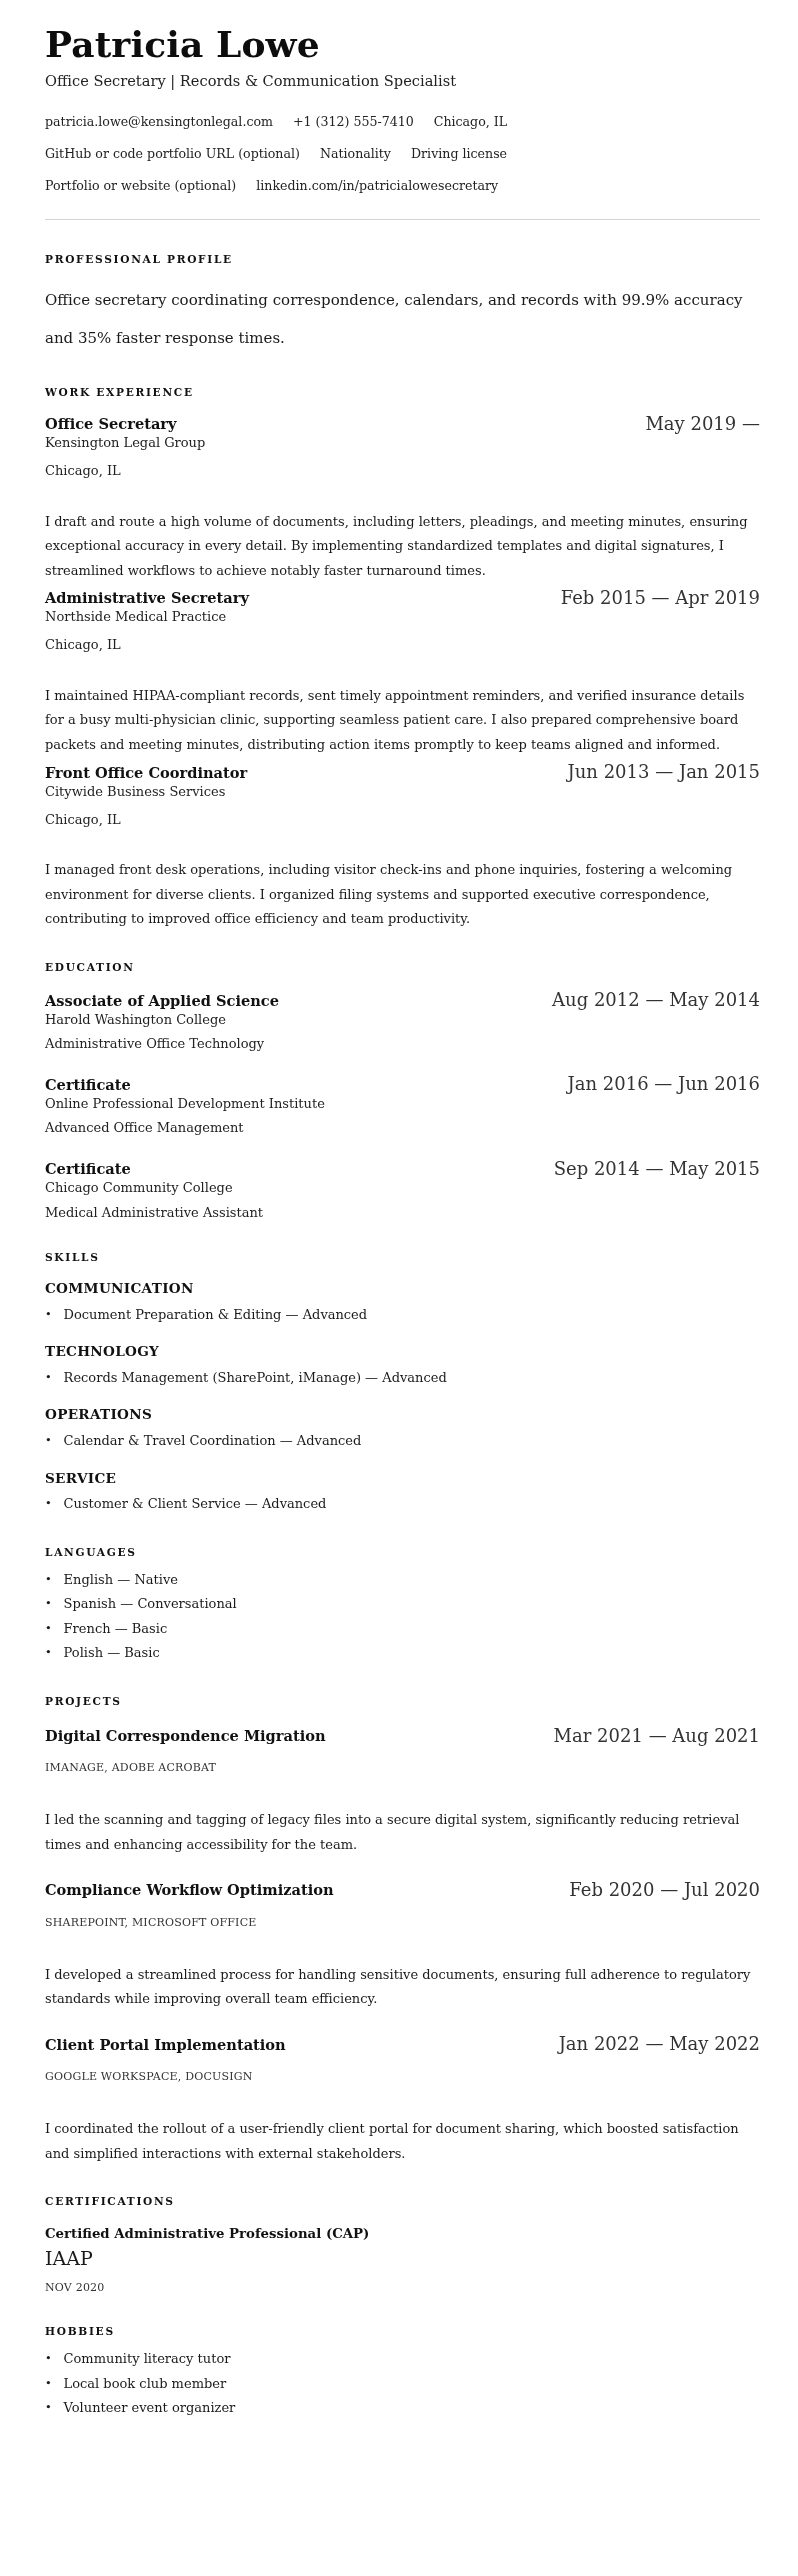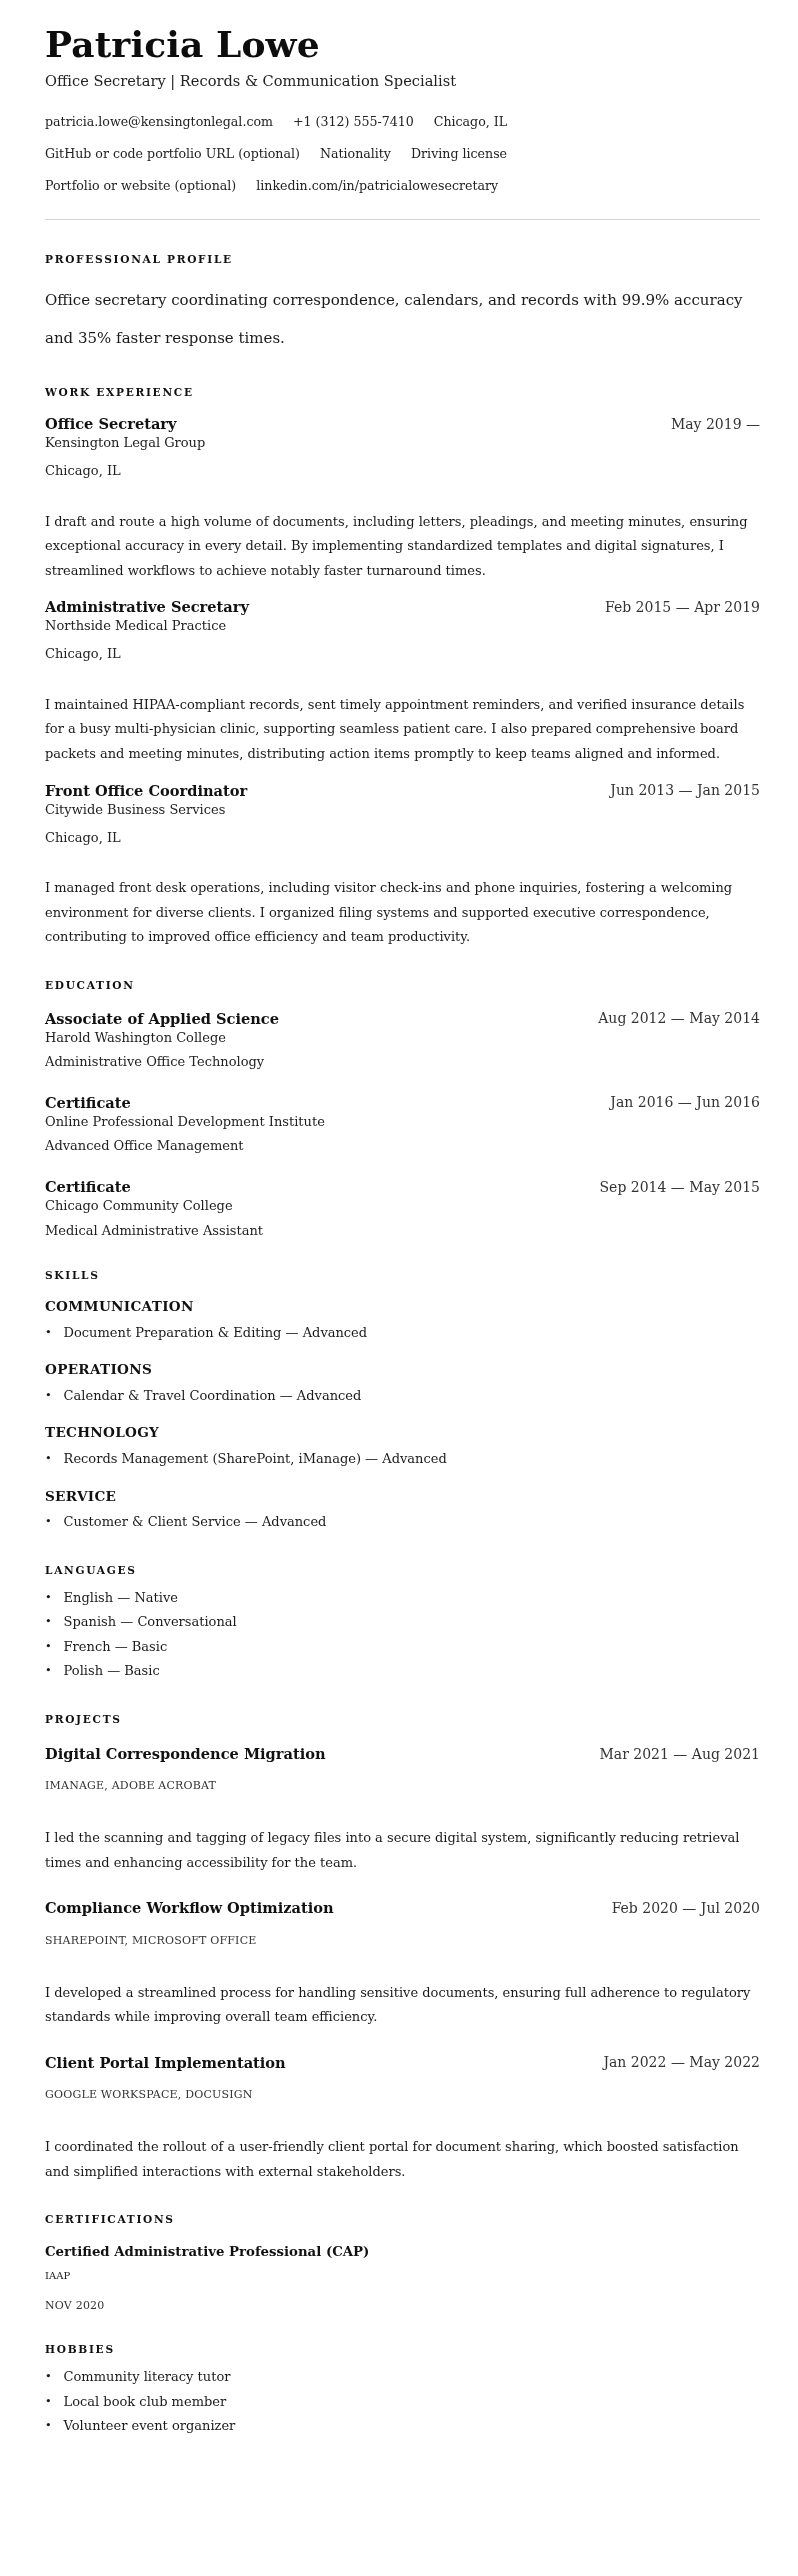--- a/index.html
+++ b/index.html
@@ -19,27 +19,27 @@
   .divider { border: none; border-top: 1.3px solid #d4d4d4; margin-top: 25px; width: 715px; }
 
   .section-title { font-size: 10.6px; font-weight: bold; letter-spacing: 1.7px; text-transform: uppercase; color: #111; line-height: 14.6px; }
   .sec-profile { margin-top: 32px; }
   .summary { font-size: 15px; line-height: 38px; margin-top: 14px; color: #1a1a1a; width: 715px; }
 
   .sec { margin-top: 28px; }
   .entry { width: 715px; }
   .entry-head { display: flex; justify-content: space-between; align-items: center; }
   .entry-title { font-size: 14.6px; font-weight: bold; line-height: 20px; color: #111; }
-  .entry-date { font-size: 14px; line-height: 18.6px; color: #333; }
+  .entry-date { font-size: 18px; line-height: 18.6px; color: #333; }
   .entry-sub { font-size: 13px; line-height: 18.6px; color: #222; }
   .entry-loc { font-size: 13px; line-height: 18.6px; color: #222; margin-top: 9.3px; }
   .entry-desc { font-size: 13px; line-height: 24.6px; margin-top: 29px; color: #1a1a1a; }
 
   .work-entry { margin-top: 14.6px; }
-  .work-entry + .work-entry { margin-top: 14px; }
+  .work-entry + .work-entry { margin-top: 5px; }
 
   .edu-entry { margin-top: 16px; }
   .edu-entry + .edu-entry { margin-top: 21px; }
   .edu-entry .entry-sub + .entry-sub { margin-top: 6px; }
 
   .skill-group { margin-top: 14.6px; }
   .skill-cat { font-size: 13.6px; font-weight: bold; line-height: 18.6px; letter-spacing: 0.3px; color: #111; }
   ul.bullets { list-style: none; margin-top: 8px; }
   ul.bullets li { font-size: 13px; line-height: 24.6px; padding-left: 18.6px; position: relative; color: #1a1a1a; }
   ul.bullets li::before { content: "•"; position: absolute; left: 0; top: 0; font-size: 11.3px; }
@@ -47,21 +47,21 @@
   .lang-list { margin-top: 10.6px; }
   .lang-list li { line-height: 24.6px; }
 
   .proj-entry { margin-top: 17.3px; }
   .proj-entry + .proj-entry { margin-top: 22.6px; }
   .proj-tags { font-size: 11px; line-height: 16px; color: #333; margin-top: 14.6px; letter-spacing: 0.2px; text-transform: uppercase; }
   .proj-entry .entry-desc { margin-top: 32px; }
 
   .cert-entry { margin-top: 16px; }
   .cert-title { font-size: 13.3px; font-weight: bold; line-height: 18.6px; color: #111; }
-  .cert-issuer { font-size: 10px; line-height: 18.6px; margin-top: 5.3px; color: #1a1a1a; }
+  .cert-issuer { font-size: 19px; line-height: 18.6px; margin-top: 5.3px; color: #1a1a1a; }
   .cert-date { font-size: 11px; line-height: 16px; margin-top: 13px; color: #333; letter-spacing: 0.2px; }
   .hobby-list { margin-top: 12px; }
 </style>
 </head>
 <body>
 
 <div class="page">
 
   <header>
     <h1 class="name">Patricia Lowe</h1>
@@ -158,29 +158,29 @@
   <section class="sec">
     <h2 class="section-title">SKILLS</h2>
 
     <div class="skill-group">
       <div class="skill-cat">COMMUNICATION</div>
       <ul class="bullets">
           <li>Document Preparation &amp; Editing — Advanced</li>
         </ul>
     </div>
     <div class="skill-group">
+      <div class="skill-cat">TECHNOLOGY</div>
+      <ul class="bullets">
+          <li>Records Management (SharePoint, iManage) — Advanced</li>
+        </ul>
+    </div>
+    <div class="skill-group">
       <div class="skill-cat">OPERATIONS</div>
       <ul class="bullets">
           <li>Calendar &amp; Travel Coordination — Advanced</li>
-        </ul>
-    </div>
-    <div class="skill-group">
-      <div class="skill-cat">TECHNOLOGY</div>
-      <ul class="bullets">
-          <li>Records Management (SharePoint, iManage) — Advanced</li>
         </ul>
     </div>
     <div class="skill-group">
       <div class="skill-cat">SERVICE</div>
       <ul class="bullets">
           <li>Customer &amp; Client Service — Advanced</li>
         </ul>
     </div>
   </section>
 

